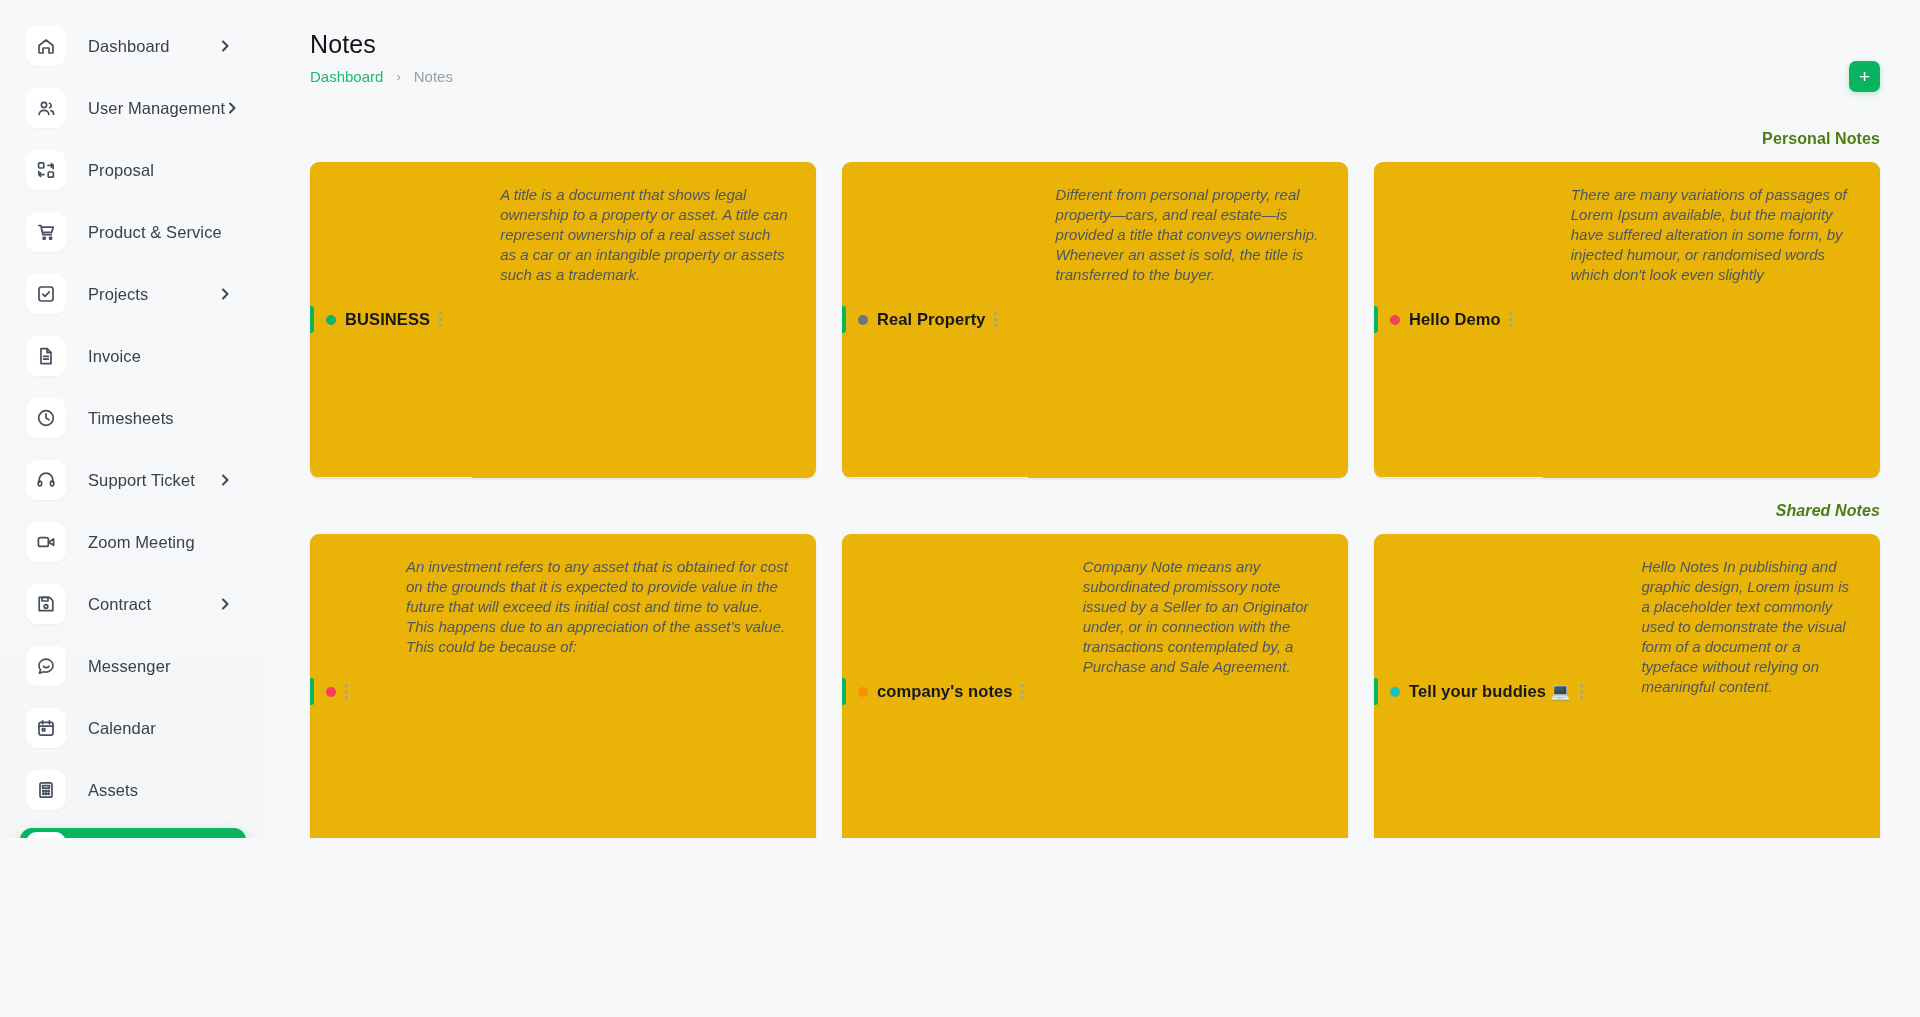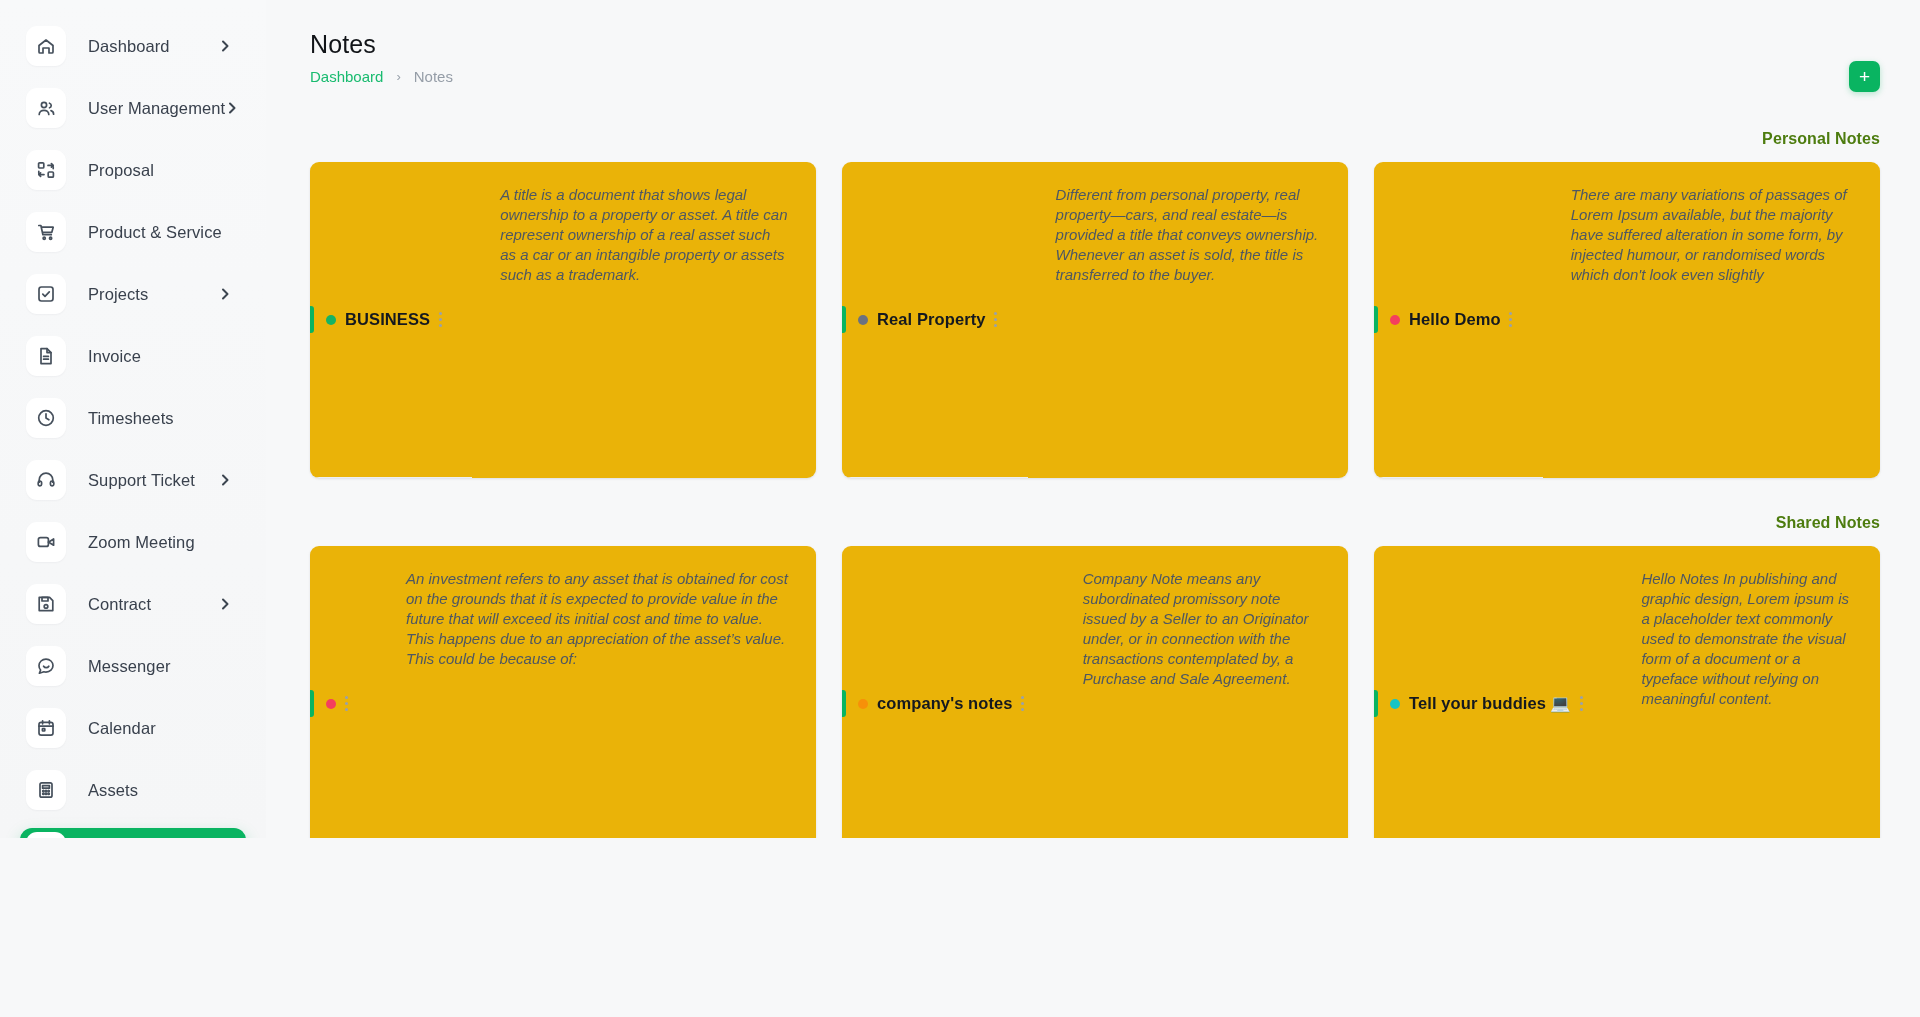--- a/index.html
+++ b/index.html
@@ -84,21 +84,21 @@
     box-shadow: 0 2px 6px rgba(9,180,97,0.28);
   }
   .section-title {
     font-size: 16px;
     color: #4d7c0f;
     font-weight: bold;
     margin: 38px 0 14px 4px;
     letter-spacing: .1px;
     text-align: right;
   }
-  .section-title.shared { margin-top: 36px; }
+  .section-title.shared { margin-top: 24px; font-style: italic; }
 
   .card-grid {
     display: grid;
     grid-template-columns: repeat(3, 1fr);
     gap: 26px;
   }
   .note-card {
     background: #eab308;
     border-radius: 9px;
     box-shadow: 0 1px 3px rgba(16,24,40,0.07), 0 1px 2px rgba(16,24,40,0.04);

